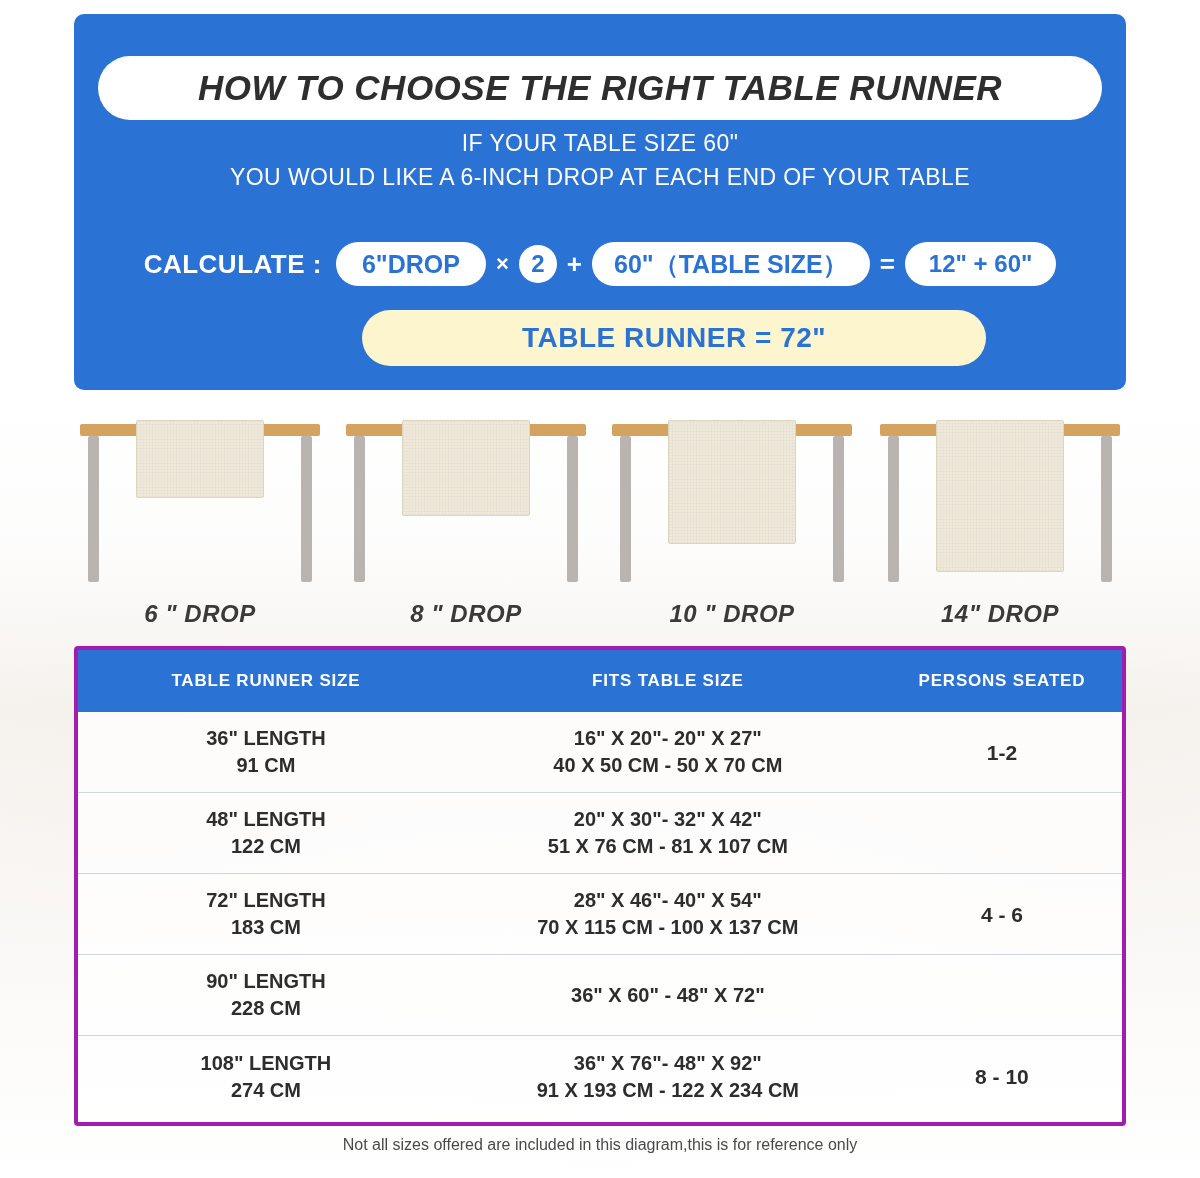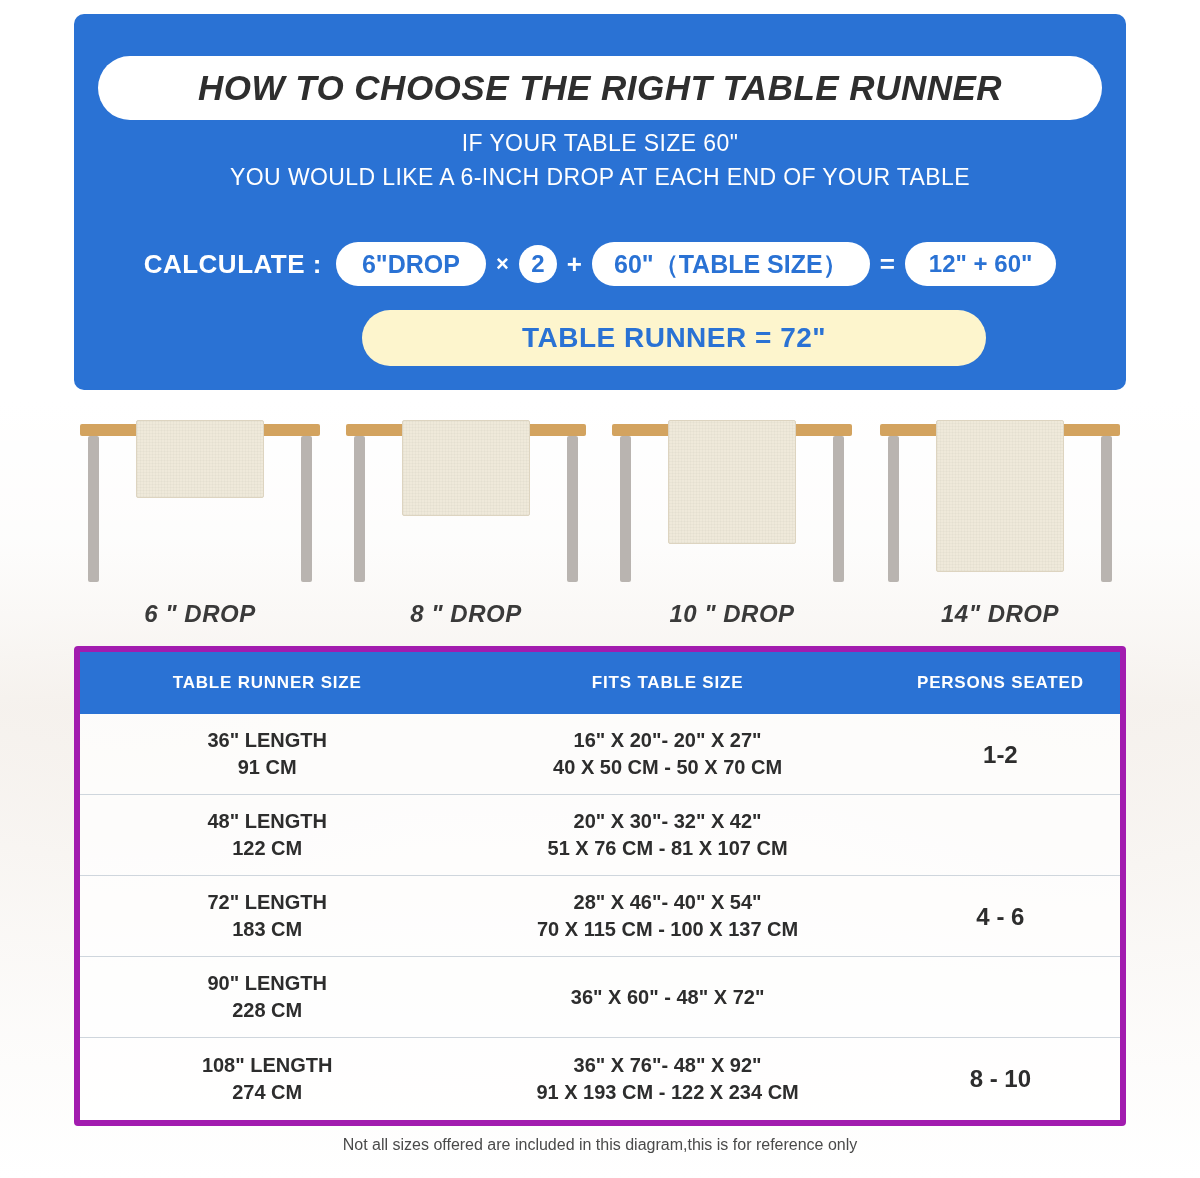--- a/index.html
+++ b/index.html
@@ -152,21 +152,21 @@
     color: #3a3a3a;
     letter-spacing: 0.5px;
   }
 
   
   .spec-table {
     position: absolute;
     left: 74px; top: 646px;
     width: 1052px; height: 480px;
     background: rgba(255,255,255,0.72);
-    border: 6px solid #a21caf;
+    border: 4px solid #a21caf;
     border-radius: 4px;
   }
   .thead {
     display: flex;
     height: 62px;
     background: #2a72d4;
     color: #ffffff;
   }
   .th {
     display: flex; align-items: center; justify-content: center;
@@ -186,21 +186,21 @@
   .td {
     display: flex; flex-direction: column;
     align-items: center; justify-content: center;
     color: #2d2d2d;
     font-size: 20px;
     line-height: 27px;
     text-align: center;
   }
   .td .l1 { font-weight: bold; }
   .td .l2 { font-weight: bold; }
-  .td.persons { font-size: 24px; font-weight: bold; }
+  .td.persons { font-size: 21px; font-weight: bold; }
   .footnote {
     position: absolute;
     left: 74px; top: 1136px;
     width: 1052px;
     text-align: center;
     font-size: 16px;
     color: #4a4a4a;
   }
 </style>
 </head>

